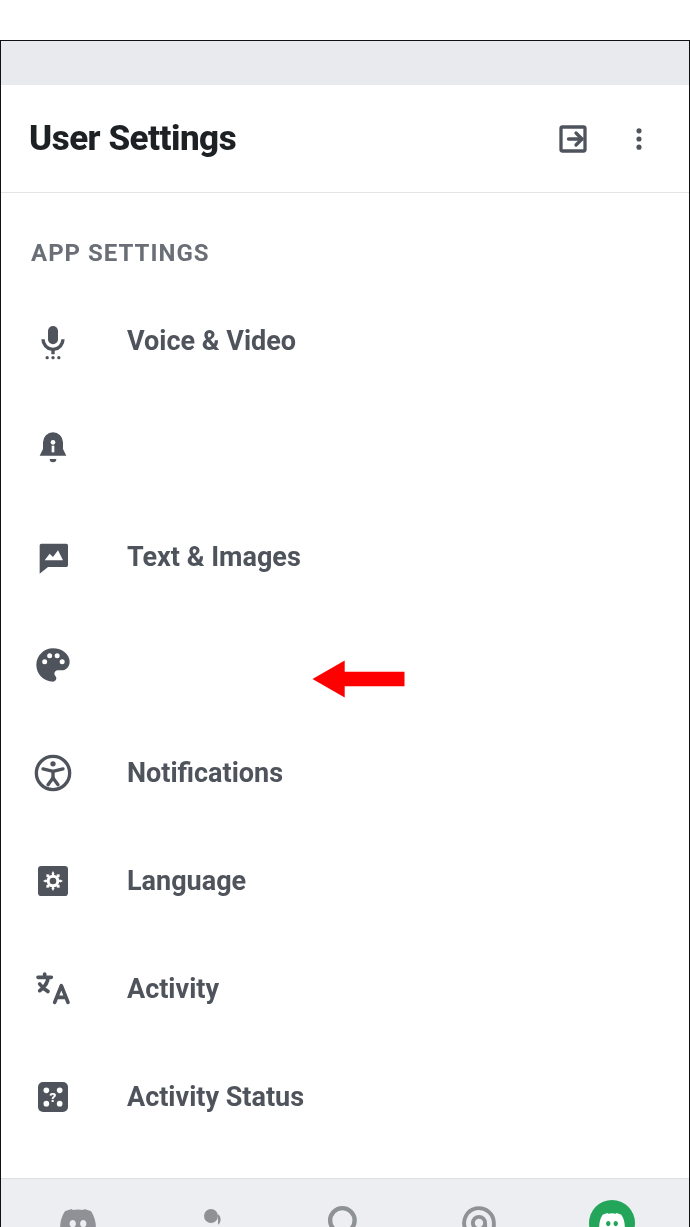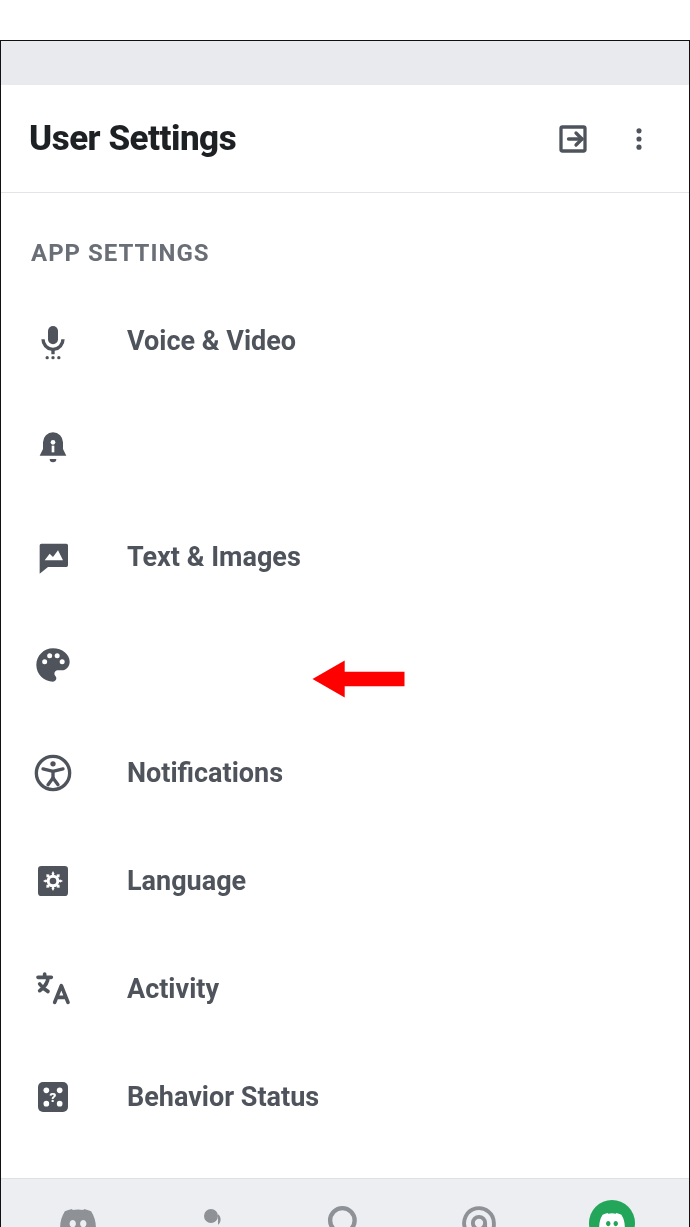--- a/index.html
+++ b/index.html
@@ -140,21 +140,21 @@
       <div class="item-icon">
         <svg viewBox="0 0 24 24" fill="currentColor">
           <rect x="3" y="3" width="18" height="18" rx="3"></rect>
           <circle cx="8" cy="8" r="1.7" fill="#fff"></circle>
           <circle cx="16" cy="8" r="1.7" fill="#fff"></circle>
           <circle cx="8" cy="16" r="1.7" fill="#fff"></circle>
           <circle cx="16" cy="16" r="1.7" fill="#fff"></circle>
           <text x="12" y="15" font-size="8" font-weight="900" fill="#fff" text-anchor="middle">?</text>
         </svg>
       </div>
-      <div class="item-label">Behavior Status</div>
+      <div class="item-label">Activity Status</div>
     </div>
   </div>
 
   <div class="arrow-annotation">
     <svg viewBox="0 0 100 50">
       <polygon points="0,25 35,5 35,17 100,17 100,33 35,33 35,45" fill="#ff0000"></polygon>
     </svg>
   </div>
 
   <div class="bottom-nav">

